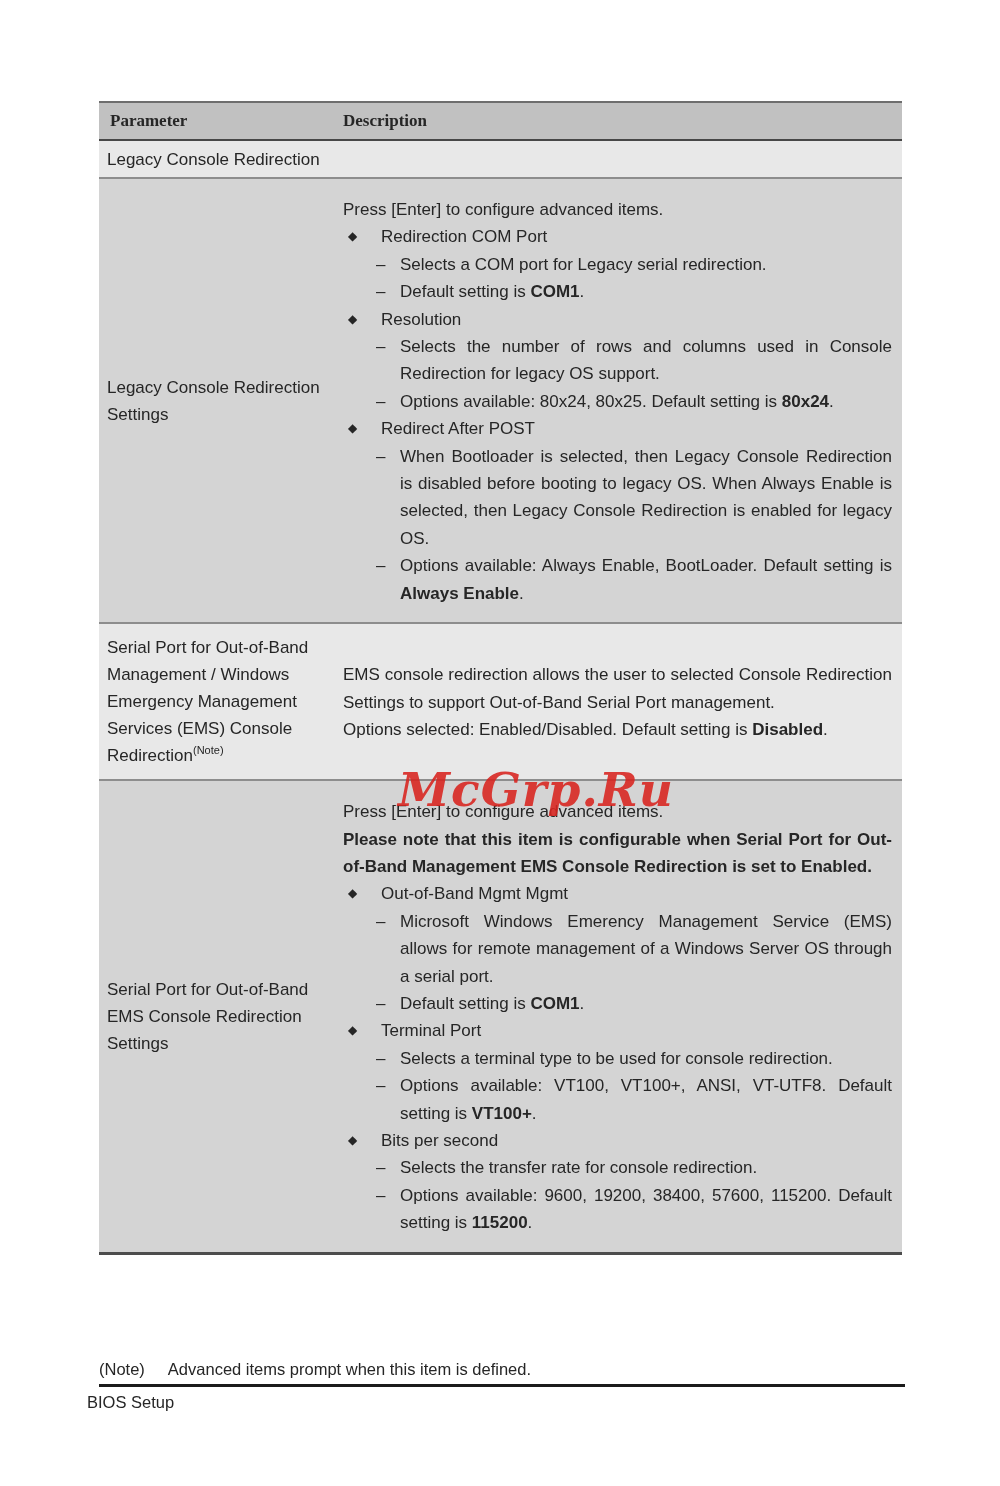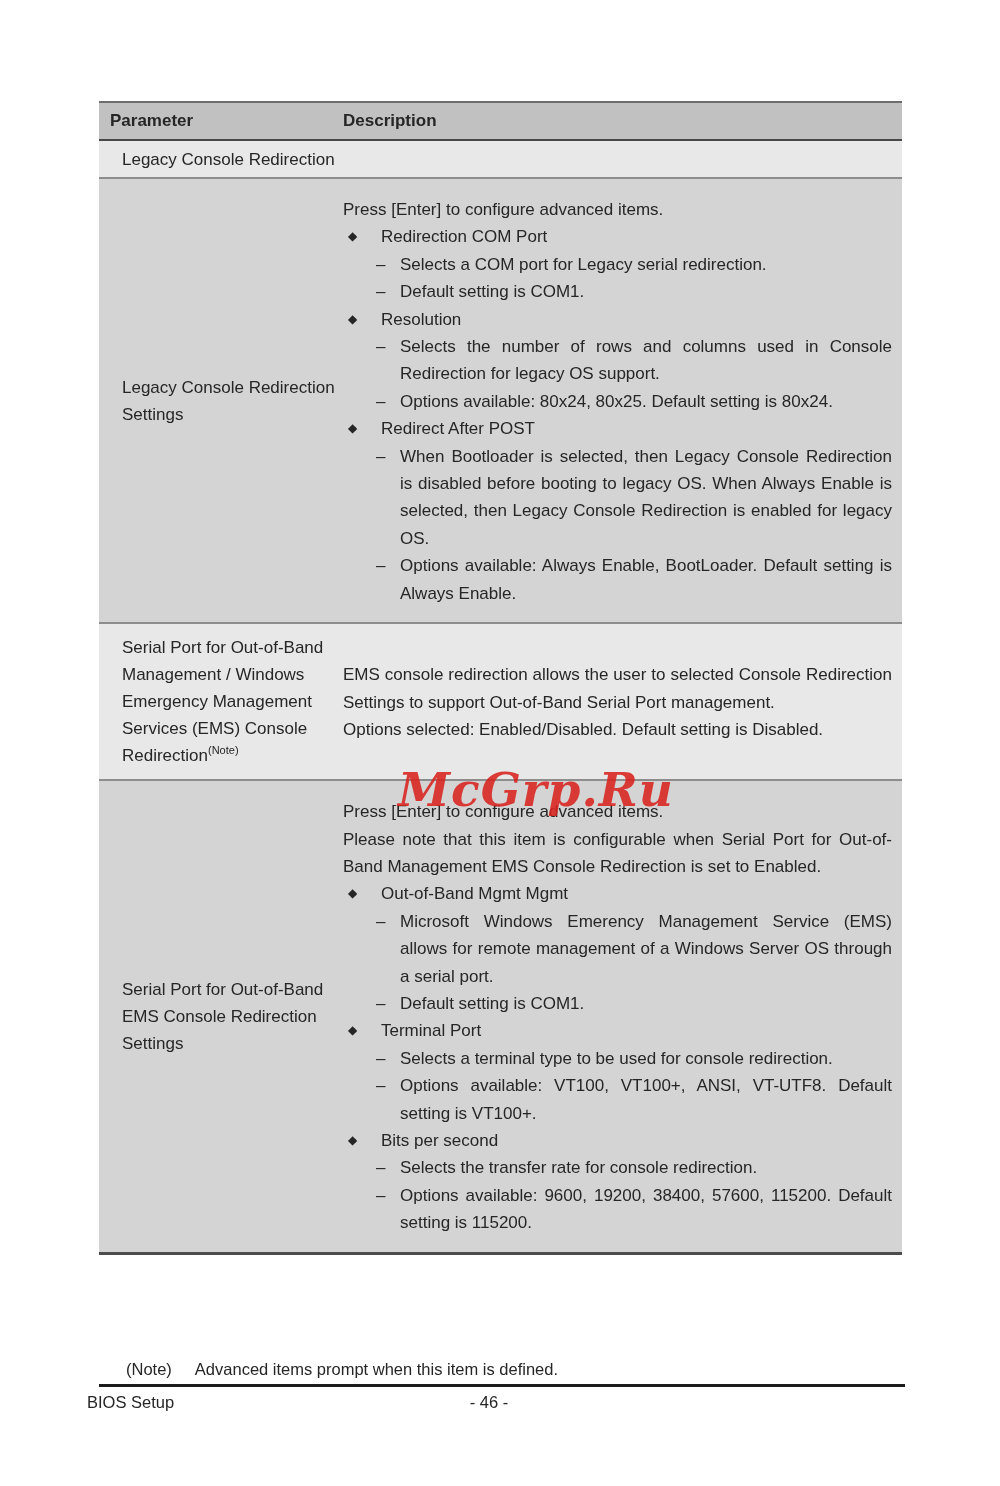--- a/index.html
+++ b/index.html
@@ -20,49 +20,49 @@
 
   table.settings{
     position:absolute;left:99px;top:101px;width:803px;
     border-collapse:collapse;table-layout:fixed;
   }
   th,td{font-size:17px;color:var(--ink);}
   thead th{
     background:var(--header-bg);
     border-top:2px solid #6e6e6e;
     border-bottom:2px solid #474747;
-    height:38px;vertical-align:middle;text-align:left;font-weight:bold;
+    height:38px;vertical-align:middle;text-align:left;font-weight:bold;font-family:Liberation Serif, serif;
   }
   th.param-col{width:244px;padding:0 0 0 11px;}
   th.desc-col{padding:0;}
   tbody td{border-bottom:2px solid #8d8d8d;vertical-align:middle;}
   tbody tr:last-child td{border-bottom:3px solid #4c4c4c;}
   tr.light td{background:var(--row-light);}
   tr.dark td{background:var(--row-dark);}
-  .param-cell{padding:10px 8px 10px 23px;line-height:27px;}
+  .param-cell{padding:10px 8px 10px 8px;line-height:27px;}
   tbody tr.single .param-cell{padding-top:0;padding-bottom:0;height:38px;}
   .desc-cell{padding:17px 10px 15px 0;line-height:27.4px;}
 
   .para{margin:0;text-align:justify;}
   .bullet{display:flex;padding-left:5px;}
   .bullet>.marker{flex:0 0 33px;font-size:12px;}
   .sub{display:flex;padding-left:33px;}
   .sub>.marker{flex:0 0 24px;}
   .txt{flex:1;text-align:justify;}
-  .b{font-weight:normal;}
+  .b{font-weight:bold;}
   sup{font-size:11px;line-height:0;}
 
   .watermark{
     position:absolute;left:398px;top:762px;z-index:5;
     font-family:"DejaVu Serif",serif;font-style:italic;font-weight:bold;
     font-size:47px;letter-spacing:1px;color:var(--wm-color);opacity:.88;
     pointer-events:none;white-space:nowrap;
   }
 
-  .footnote{position:absolute;left:99px;top:1360px;font-size:16.5px;margin-left:27px;}
+  .footnote{position:absolute;left:99px;top:1360px;font-size:16.5px;}
   .footnote .note-label{display:inline-block;margin-right:23px;}
   .footer-rule{position:absolute;left:99px;top:1384px;width:806px;height:3px;background:#1b1b1b;}
   .footer{position:absolute;left:86px;top:1390px;width:806px;height:24px;font-size:16.5px;}
   .footer .left-label{position:absolute;left:1px;top:3px;}
   .footer .pageno{position:absolute;left:0;right:0;top:3px;text-align:center;}
 </style>
 </head>
 <body>
 
 <div class="page">
@@ -175,16 +175,15 @@
   </table>
 
   <div class="watermark">McGrp.Ru</div>
 
   <div class="footnote">
     <span class="note-label">(Note)</span><span class="note-text">Advanced items prompt when this item is defined.</span>
   </div>
   <div class="footer-rule"></div>
   <div class="footer">
     <span class="left-label">BIOS Setup</span>
-    <span class="pageno">- 46 -</span>
   </div>
 
 </div>
 
 </body></html>

